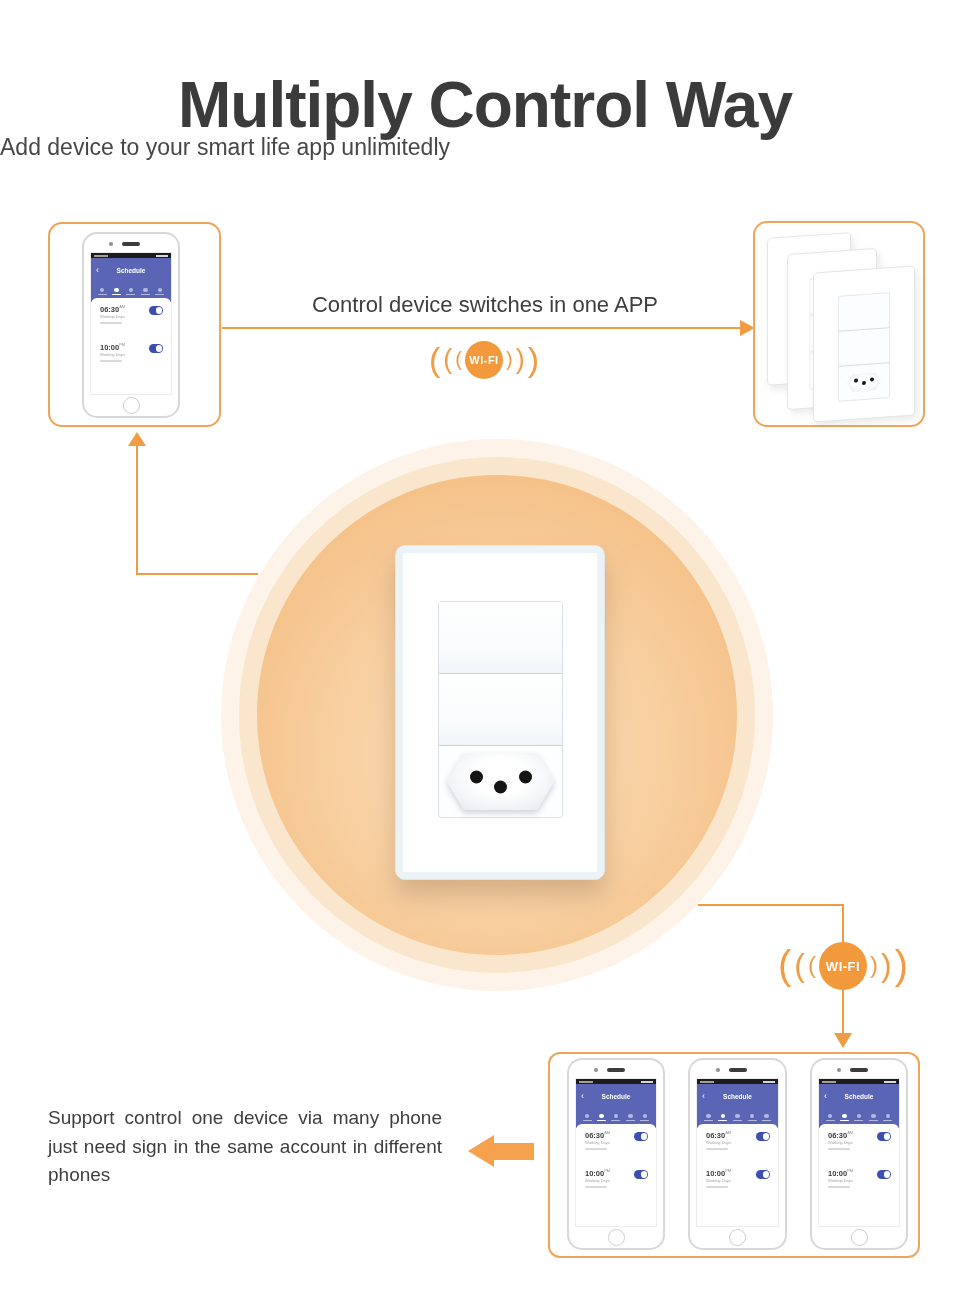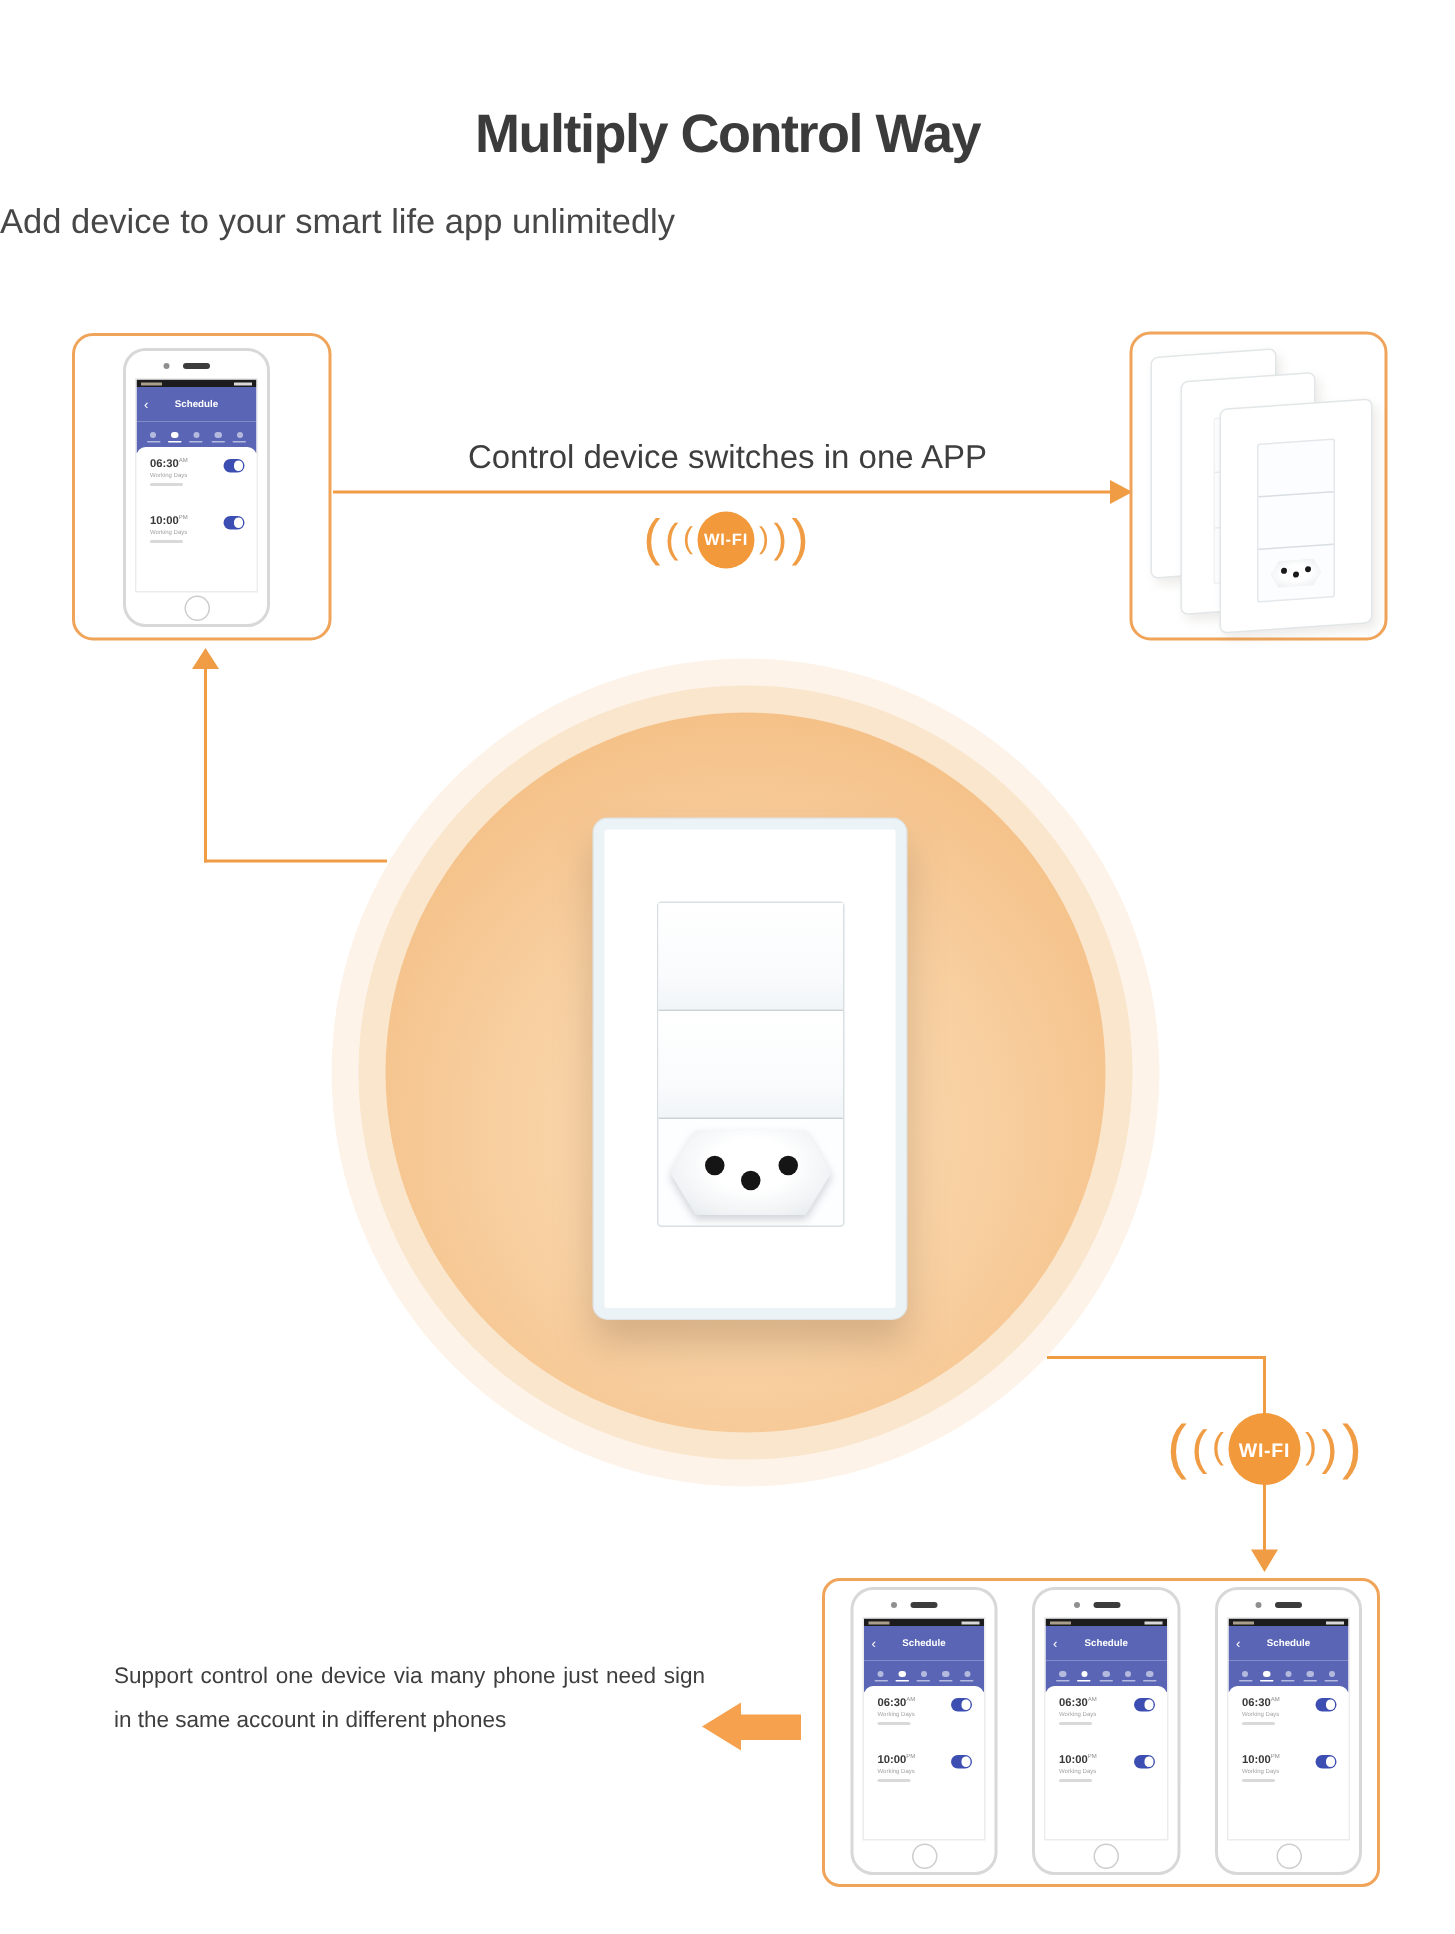--- a/index.html
+++ b/index.html
@@ -10,34 +10,34 @@
   }
   *{box-sizing:border-box;}
   html,body{margin:0;padding:0;}
   body{
     width:970px;height:1289px;position:relative;background:#ffffff;
     font-family:"Liberation Sans",sans-serif;overflow:hidden;
   }
   
   .title{
     position:absolute;left:0;top:68px;width:970px;text-align:center;
-    font-size:36px;font-weight:700;color:#3B3B3B;letter-spacing:-1px;
+    font-size:64px;font-weight:700;color:#3B3B3B;letter-spacing:-1px;
   }
   .subtitle{
     position:absolute;left:0;top:134px;width:830px;text-align:left;
     font-size:23px;color:#474747;
   }
   
   .caption-top{
     position:absolute;left:222px;top:292px;width:526px;text-align:center;
     font-size:22px;color:#3E3E3E;
   }
   .caption-bottom{
     position:absolute;left:48px;top:1104px;width:394px;
-    font-size:15px;line-height:28.5px;color:#3E3E3E;text-align:justify;margin-left:28px;
+    font-size:19px;line-height:28.5px;color:#3E3E3E;text-align:justify;
   }
   
   .panel{
     position:absolute;border:2px solid #F0A45A;border-radius:14px;background:#fff;
   }
   #panel-left{left:48px;top:222px;width:173px;height:205px;}
   #panel-right{left:753px;top:221px;width:172px;height:206px;}
   #panel-bottom{left:548px;top:1052px;width:372px;height:206px;border-radius:12px;}
   
   .hline,.vline{position:absolute;background:var(--accent);}

